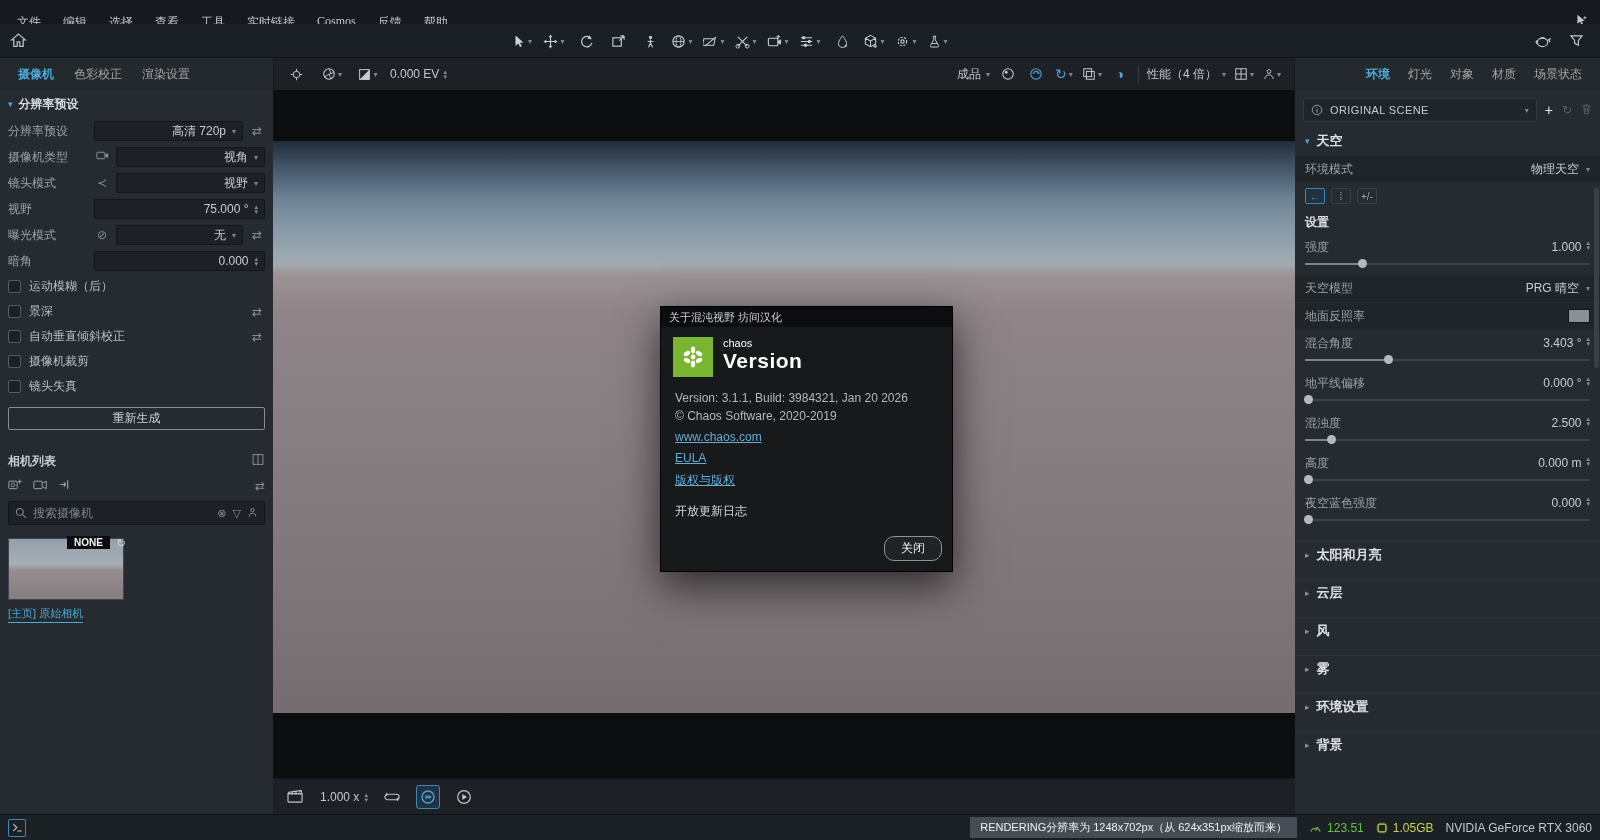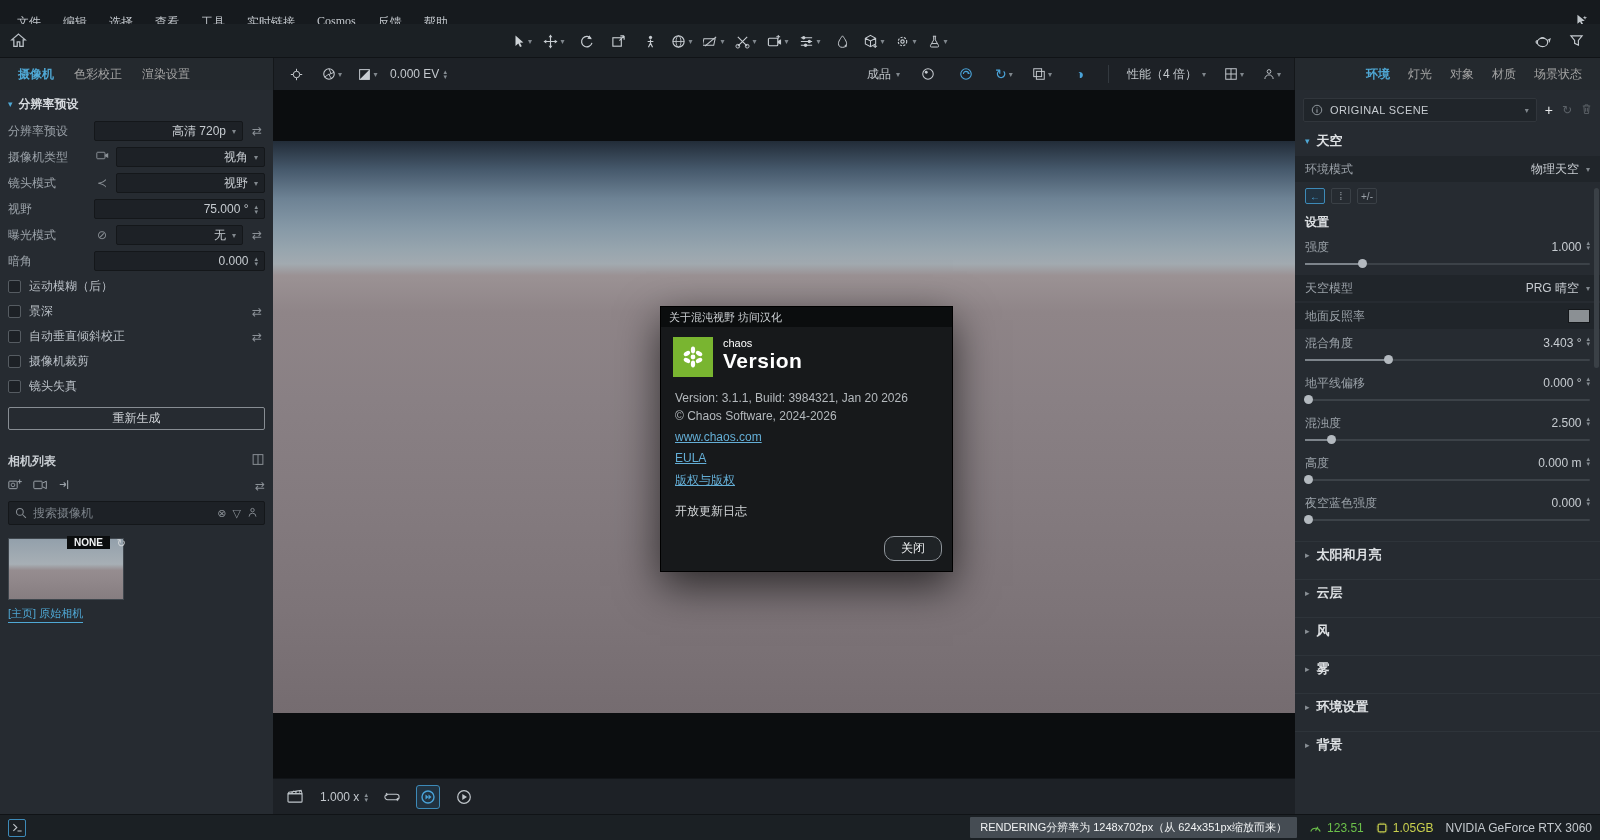--- a/index.html
+++ b/index.html
@@ -22,21 +22,21 @@
 .toolbar-right{margin-left:auto;display:flex;gap:6px;margin-right:10px;}
 svg.icn{display:block;}
 
 
 .subbar{height:32px;display:flex;flex:0 0 auto;}
 .left-tabs{width:273px;background:#24292e;display:flex;align-items:center;padding:0 10px;gap:4px;}
 .tab{padding:4px 8px;color:#a3a3a3;cursor:pointer;white-space:nowrap;}
 .tab.active{color:#4fa8d5;font-weight:bold;}
 .center-sub{flex:1;background:#1d2126;display:flex;align-items:center;padding:0 8px;border-left:1px solid #14171a;border-right:1px solid #14171a;}
 .cs-group{display:flex;align-items:center;gap:8px;}
-.cs-right{margin-left:auto;display:flex;align-items:center;gap:10px;}
+.cs-right{margin-left:auto;display:flex;align-items:center;}
 .cs-sep{width:1px;height:18px;background:#33393f;margin:0 4px;}
 .ev-value{color:#c3c8cd;display:flex;align-items:center;gap:4px;}
 .stepper{display:inline-flex;flex-direction:column;line-height:5px;font-size:7px;color:#868d93;cursor:pointer;}
 .dd{display:flex;align-items:center;gap:5px;color:#c3c8cd;cursor:pointer;padding:2px 4px;}
 .dd .caret{font-size:8px;color:#80878d;}
 .blue-glyph{color:#4aa3d8;}
 .right-tabs{width:305px;background:#24292e;display:flex;align-items:center;justify-content:flex-end;padding:0 10px;gap:2px;}
 
 
 .main{flex:1;display:flex;min-height:0;}
@@ -563,21 +563,21 @@
                     <ellipse cx="17.6" cy="8.8" rx="2" ry="3.2" transform="rotate(-60 17.6 8.8)"></ellipse>
                   </g>
                 </svg>
             </span>
             <span class="brand-text">
               <div class="small">chaos</div>
               <div class="large">Version</div>
             </span>
           </div>
           <div class="dlg-line">Version: 3.1.1, Build: 3984321, Jan 20 2026</div>
-          <div class="dlg-line">© Chaos Software, 2024-2026</div>
+          <div class="dlg-line">© Chaos Software, 2020-2019</div>
           <a class="dlg-link">www.chaos.com</a>
           <a class="dlg-link">EULA</a>
           <a class="dlg-link">版权与版权</a>
           <div class="dlg-changelog">开放更新日志</div>
         </div>
         <div class="dlg-foot">
           <button class="close-btn">关闭</button>
         </div>
       </div>
 

